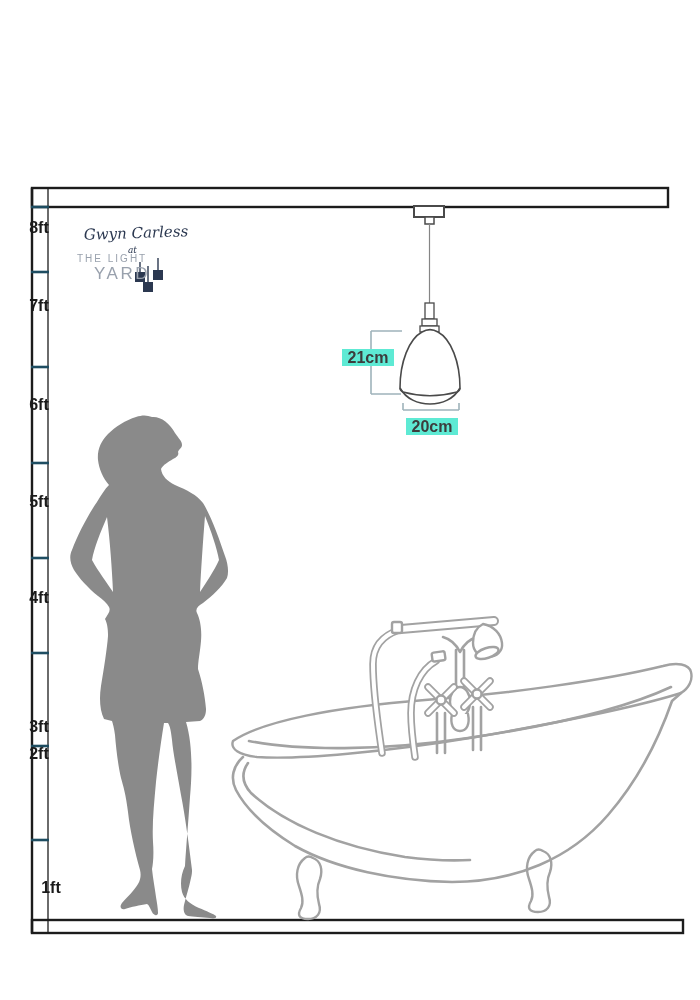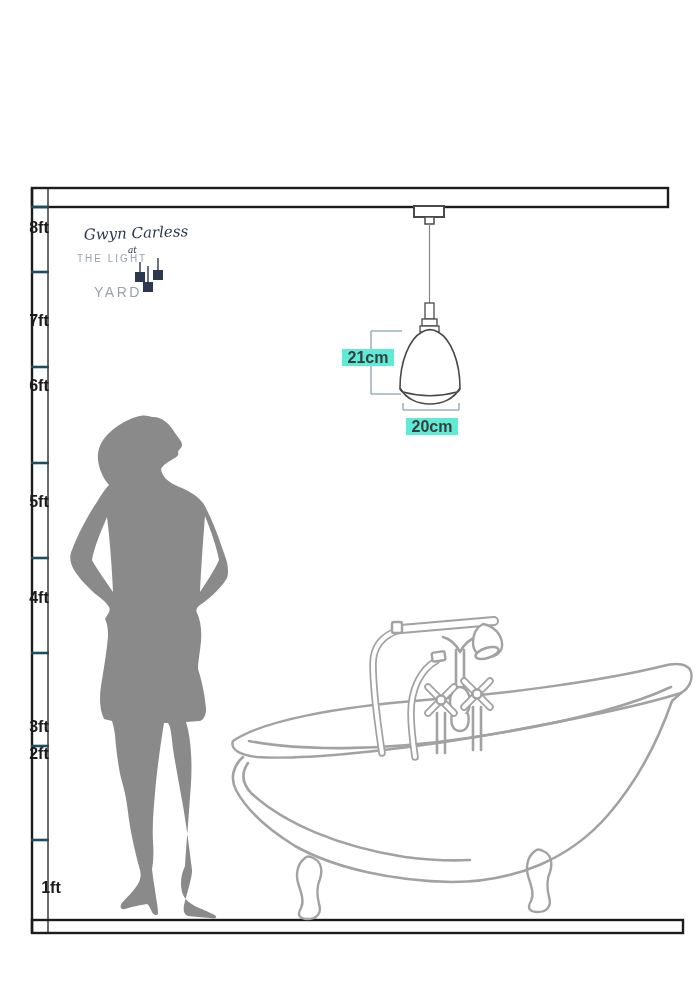--- a/index.html
+++ b/index.html
@@ -28,21 +28,21 @@
                color:var(--ruler_text,#1a1a1a);left:27px;}
   .dim-label{width:52px;text-align:center;font-size:16px;font-weight:600;
              color:var(--dimension_text,#3c3c3c);background:#5eead4;line-height:17px;}
   .brand-script{left:70px;top:224px;width:132px;text-align:center;
                 font-family:"DejaVu Serif",serif;font-style:italic;font-size:15px;
                 color:var(--brand_navy,#2b3850);transform:rotate(-2deg);}
   .brand-at{left:128px;top:245px;font-family:"DejaVu Serif",serif;font-style:italic;
             font-size:9px;color:var(--brand_navy,#2b3850);}
   .brand-l1{left:77px;top:253px;font-size:10px;letter-spacing:2px;
             color:var(--brand_gray,#99a1ad);}
-  .brand-l2{left:94px;top:284px;font-size:14px;letter-spacing:2.5px;
+  .brand-l2{left:94px;top:264px;font-size:17px;letter-spacing:2.5px;
             color:var(--brand_gray,#99a1ad);}
 </style>
 </head>
 <body>
 
 <div class="canvas">
 
   <svg class="art" width="700" height="1000" viewBox="0 0 700 1000">
 
     <g>
@@ -161,22 +161,22 @@
            C108,628 107,623 105,619 C108,614 111,611 109,607 C107,603 103,600 98,596
            C88,588 79,578 74,570 C70,563 69,556 72,550 C78,534 88,515 97,502
            C101,495 105,489 109,485 C103,478 99,469 98,460 C97,450 101,441 108,434
            C115,427 126,420 136,417 C142,415 147,415 152,417 Z
            M107,517 C101,531 94,548 92,560 C98,571 107,583 113,592 C112,570 110,541 107,517 Z
            M205,516 C211,531 217,548 219,560 C214,571 206,583 200,592 C201,570 203,541 205,516 Z"></path>
     </g>
   </svg>
 
   <div class="txt ruler-label" style="top:219px;">8ft</div>
-  <div class="txt ruler-label" style="top:312px;">7ft</div>
-  <div class="txt ruler-label" style="top:377px;">6ft</div>
+  <div class="txt ruler-label" style="top:297px;">7ft</div>
+  <div class="txt ruler-label" style="top:396px;">6ft</div>
   <div class="txt ruler-label" style="top:493px;">5ft</div>
   <div class="txt ruler-label" style="top:589px;">4ft</div>
   <div class="txt ruler-label" style="top:718px;">3ft</div>
   <div class="txt ruler-label" style="top:745px;">2ft</div>
   <div class="txt ruler-label" style="top:879px;margin-left:12px;">1ft</div>
 
   <div class="txt dim-label" style="left:342px;top:349px;">21cm</div>
   <div class="txt dim-label" style="left:406px;top:418px;">20cm</div>
 
   <div class="txt brand-script">Gwyn Carless</div>

